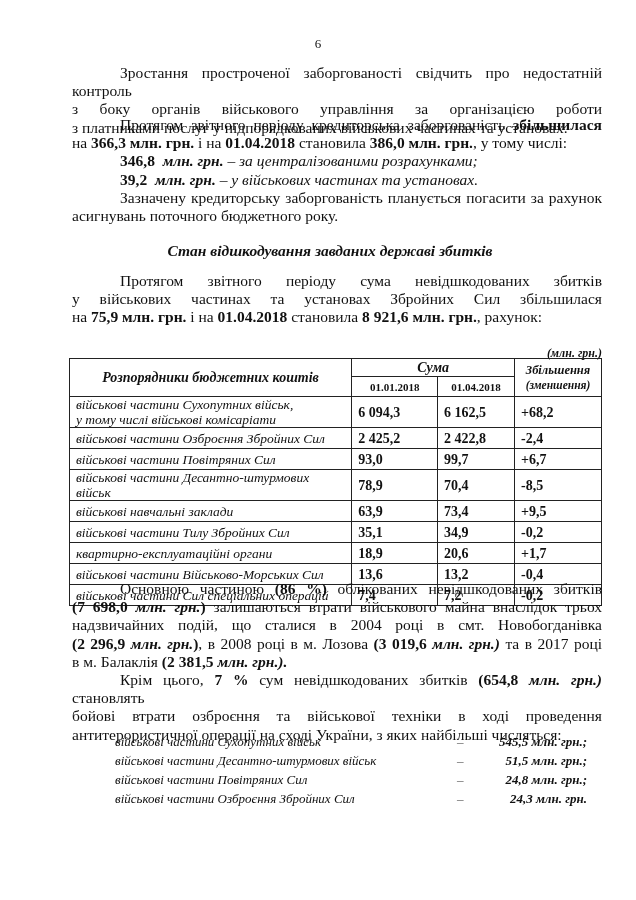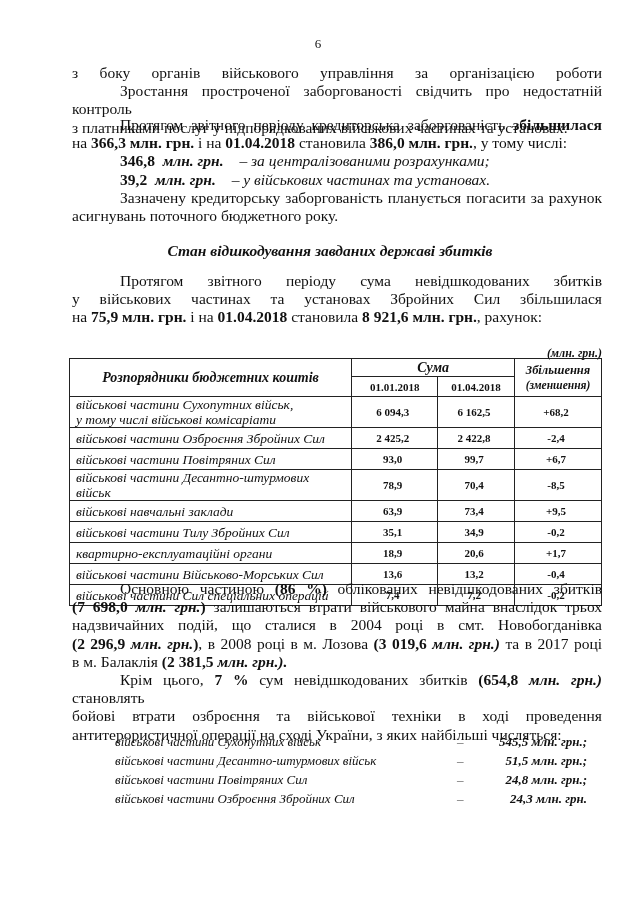--- a/index.html
+++ b/index.html
@@ -5,46 +5,46 @@
   html, body { margin: 0; padding: 0; background: #ffffff; }
   body { width: 636px; height: 900px; position: relative; overflow: hidden;
          font-family: "Liberation Serif", serif; color: #111; font-size: 15.5px; }
   .abs { position: absolute; }
   .page-num { top: 36px; left: 0; width: 636px; text-align: center; font-size: 13px; }
   .para { left: 72px; width: 530px; line-height: 18.2px; text-align: justify; text-align-last: left; }
   .para .indent { display: inline-block; width: 48px; }
   .just { text-align: justify; text-align-last: justify; display: block; }
   .b { font-weight: bold; }
   .bi { font-weight: bold; font-style: italic; }
-  .i { font-style: italic; margin-left: 12px; }
+  .i { font-style: italic; }
   .heading { top: 242px; left: 0; width: 636px; text-align: center; font-weight: bold; font-style: italic; font-size: 15.5px; padding-left: 12px; }
   .units { top: 346px; right: 34px; font-weight: bold; font-style: italic; font-size: 12px; }
   table.losses { position: absolute; top: 358px; left: 69px; width: 533px; border-collapse: collapse; font-size: 13.5px; }
   table.losses td, table.losses th { border: 1px solid #222; padding: 0 6px; }
   table.losses { border: 1.5px solid #111; }
   table.losses th { font-weight: bold; font-style: italic; text-align: center; font-size: 14px; }
   table.losses th.date { font-style: normal; font-size: 11px; height: 19px; margin-top: 20px; }
   table.losses th.change { font-size: 12.5px; line-height: 15px; }
   table.losses td { height: 20px; font-style: italic; font-size: 13.5px; line-height: 15px; }
-  table.losses td.num { text-align: center; font-style: normal; font-weight: bold; font-size: 11px; padding-right: 10px; margin-left: 48px; }
+  table.losses td.num { text-align: left; font-style: normal; font-weight: bold; font-size: 14px; padding-right: 10px; margin-left: 48px; }
   table.losses tr.tall td { height: 30px; }
   .list { left: 115px; width: 470px; font-size: 13px; }
   .list-row { height: 19px; position: relative; }
   .list-row .lbl { position: absolute; left: 0; font-style: italic; }
   .list-row .dash { position: absolute; left: 342px; color: #555; }
   .list-row .val { position: absolute; left: 380px; width: 92px; text-align: right; font-weight: bold; font-style: italic; }
 </style>
 </head>
 <body>
 
 <div class="abs page-num">6</div>
 
 <div class="abs para" style="top:64px;">
+  <span class="just"><span class="indent"></span><span>Зростання простроченої заборгованості свідчить про недостатній контроль</span></span>
   <span class="just">з боку органів військового управління за організацією роботи</span>
-  <span class="just"><span class="indent"></span><span>Зростання простроченої заборгованості свідчить про недостатній контроль</span></span>
   <span style="display:block">з платниками послуг у підпорядкованих військових частинах та установах.</span>
 </div>
 
 <div class="abs para" style="top:116px;">
   <span class="just"><span class="indent"></span><span>Протягом звітного періоду кредиторська заборгованість</span> <span class="b">збільшилася</span></span>
   <span style="display:block"><span>на</span> <span class="b">366,3 млн. грн.</span> <span>і на</span> <span class="b">01.04.2018</span> <span>становила</span> <span class="b">386,0 млн. грн.</span><span>, у тому числі:</span></span>
   <span style="display:block; padding-left:48px;"><span class="b">346,8</span>&nbsp; <span class="bi">млн. грн.</span> <span class="i">– за централізованими розрахунками;</span></span>
   <span style="display:block; padding-left:48px;font-family:Liberation Serif, serif;"><span class="b">39,2</span>&nbsp; <span class="bi">млн. грн.</span> <span class="i">– у військових частинах та установах.</span></span>
   <span class="just"><span class="indent"></span><span>Зазначену кредиторську заборгованість планується погасити за рахунок</span></span>
   <span style="display:block">асигнувань поточного бюджетного року.</span>

